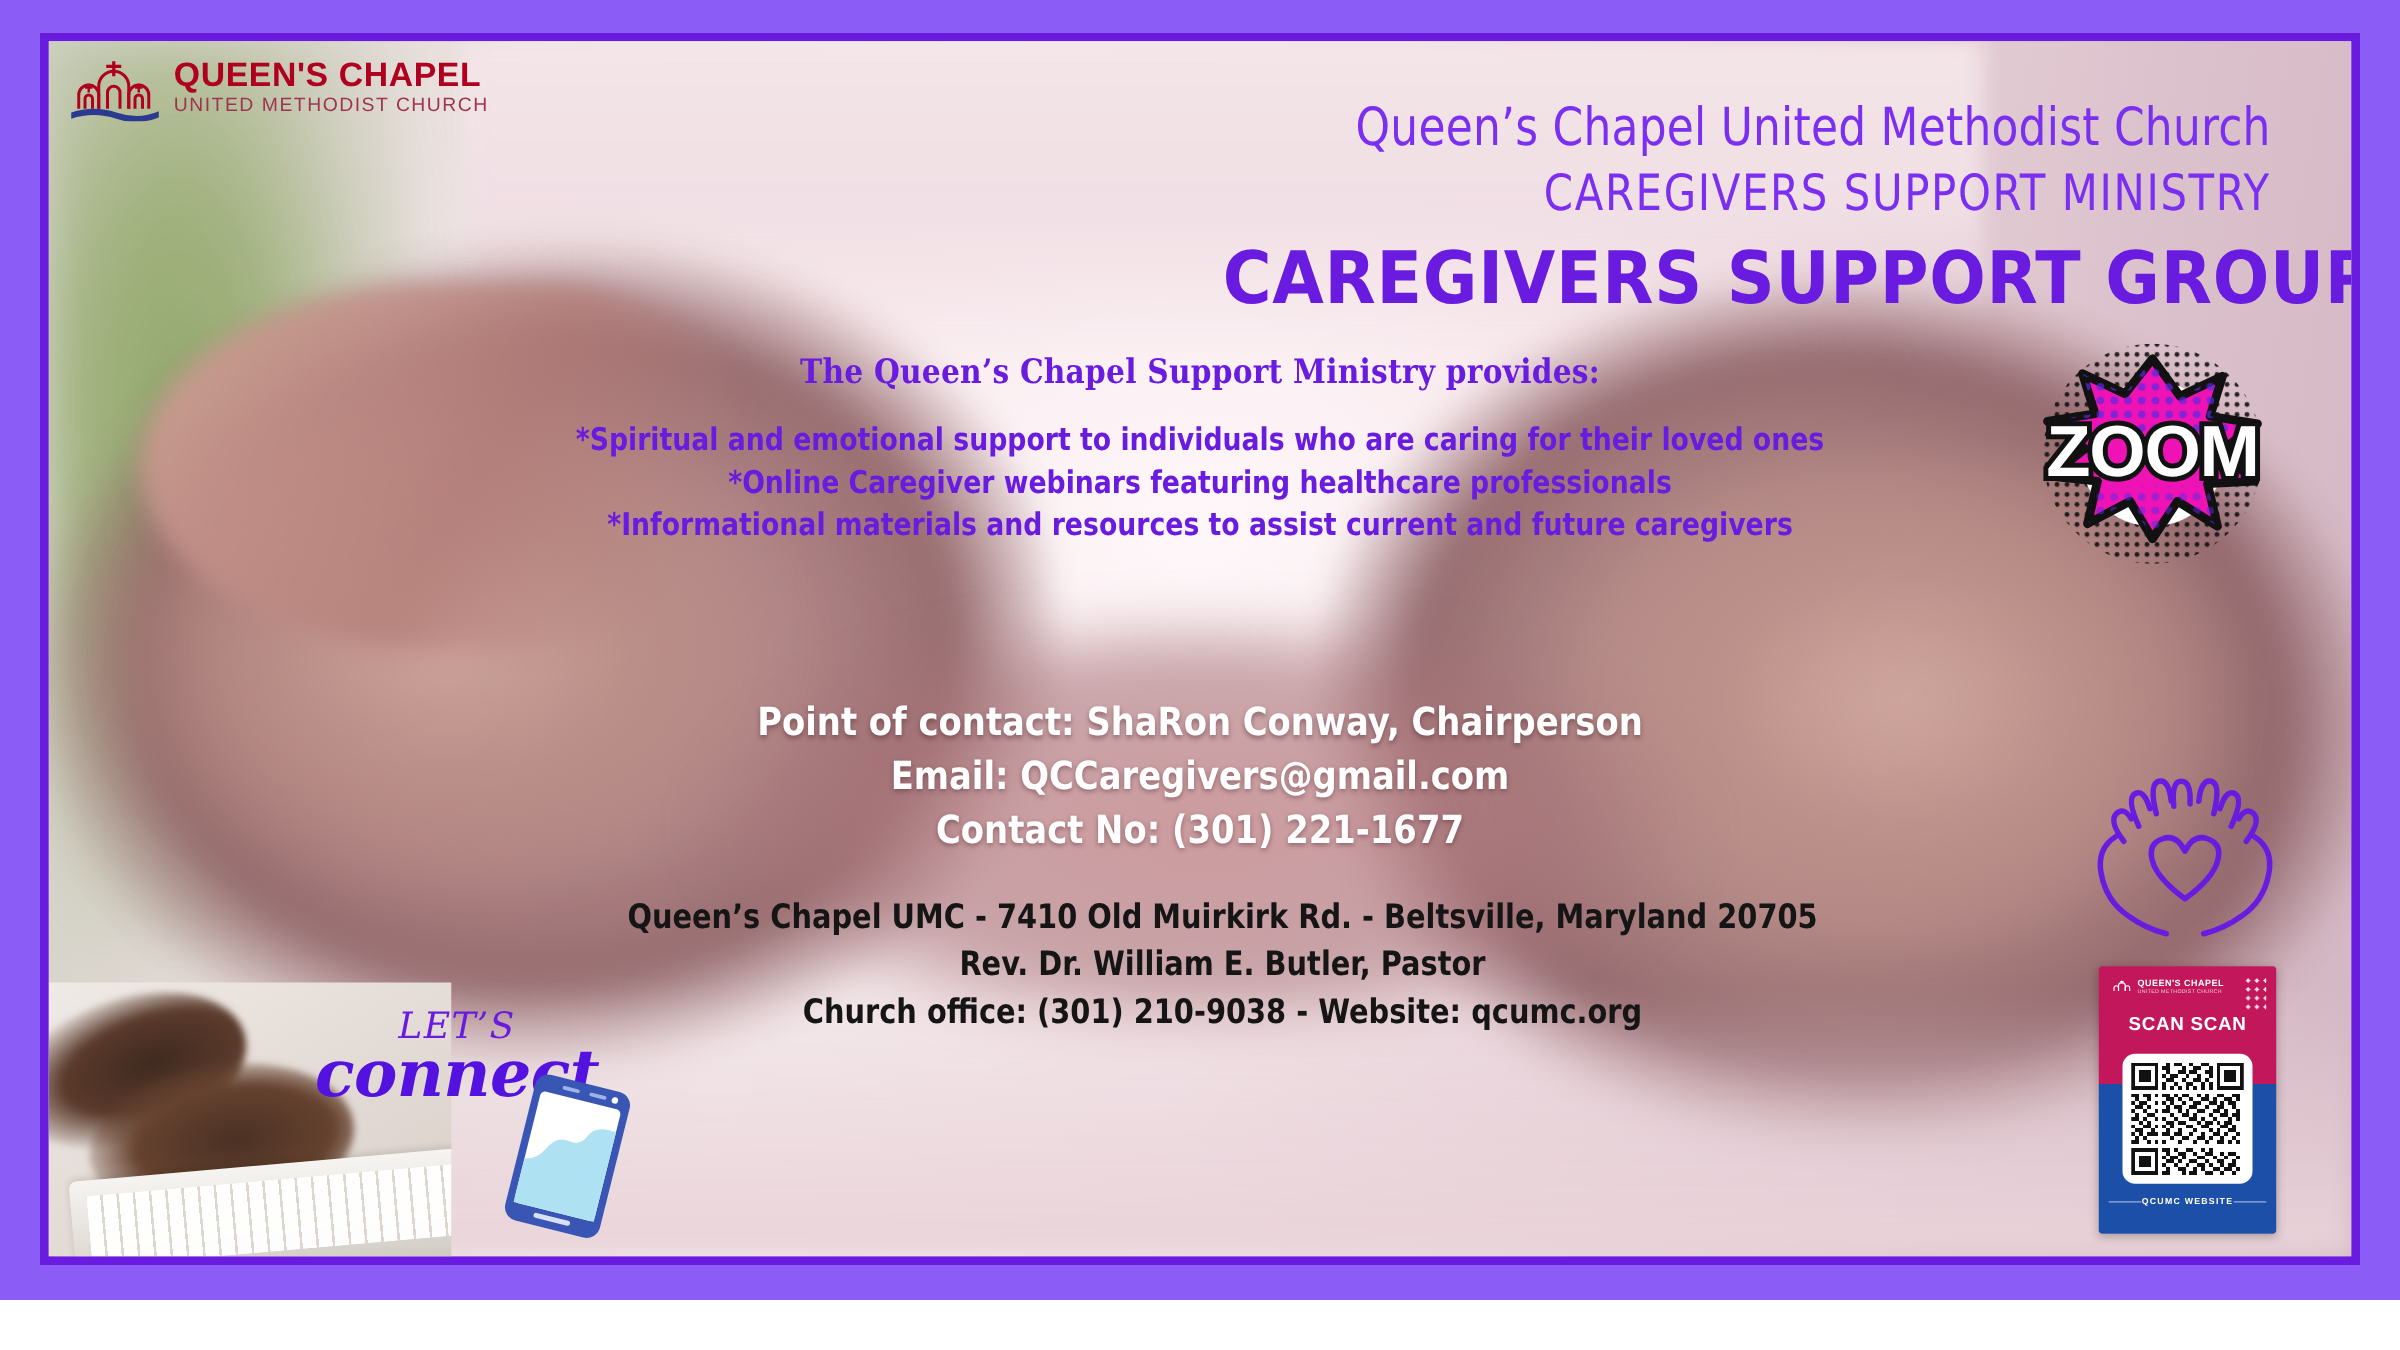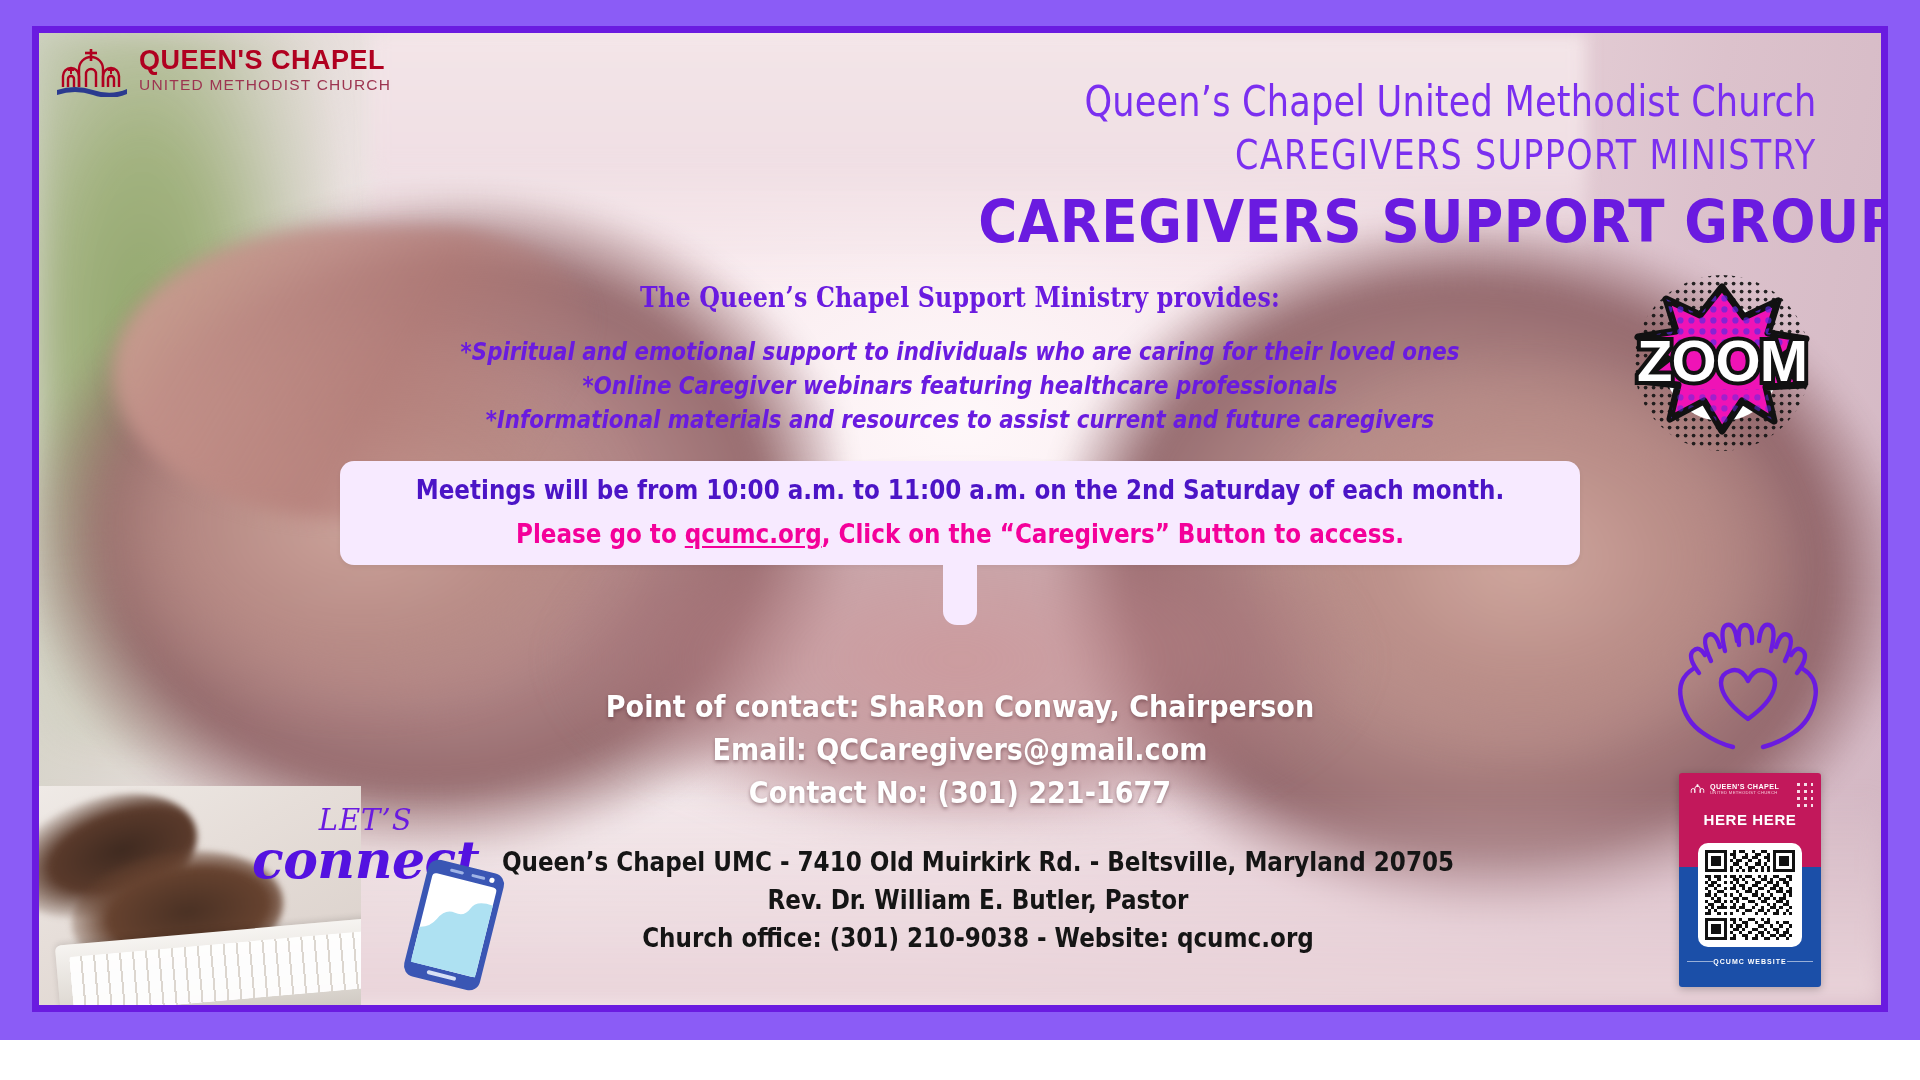--- a/index.html
+++ b/index.html
@@ -71,21 +71,21 @@
   .hdr{position:relative;text-align:right;}
   .h1{font-family:"Liberation Sans Narrow","DejaVu Sans Condensed","Liberation Sans",sans-serif;
       font-size:42px;color:#7b2ff0;letter-spacing:.2px;transform:scaleX(.93);}
   .h2{font-family:"Liberation Sans Narrow","DejaVu Sans Condensed","Liberation Sans",sans-serif;
       font-size:40px;color:#7b2ff0;letter-spacing:1.4px;transform:scaleX(.93);margin-top:6px;}
   .h3{font-family:"Liberation Sans Narrow","DejaVu Sans Condensed","Liberation Sans",sans-serif;
       font-weight:bold;font-size:58px;color:#6a1be0;letter-spacing:.6px;margin-top:10px;transform:scaleX(1.02);}
 
   .lead{font-family:"DejaVu Serif","Liberation Serif",serif;font-weight:bold;font-size:27px;
         color:#6a1be0;text-align:center;margin-top:26px;transform:scaleX(.88);letter-spacing:.2px;}
-  .bullets{text-align:center;margin-top:22px;font-style:italic;}
+  .bullets{text-align:center;margin-top:22px;}
   .bullets div{font-family:"Liberation Sans Narrow","DejaVu Sans Condensed","Liberation Sans",sans-serif;
         font-weight:bold;font-size:25px;color:#6a1be0;line-height:1.36;transform:scaleX(.95);}
 
   
   .bubbleWrap{position:relative;margin:24px auto 0;width:1240px;}
   .bubble{position:relative;background:#f7eaff;border-radius:14px;padding:13px 26px 16px;
           box-shadow:0 2px 5px rgba(0,0,0,.06);}
   .bl1{font-family:"Liberation Sans Narrow","DejaVu Sans Condensed","Liberation Sans",sans-serif;
        font-weight:bold;font-size:27px;color:#4b14c6;text-align:center;transform:scaleX(.95);}
   .bl2{font-family:"Liberation Sans Narrow","DejaVu Sans Condensed","Liberation Sans",sans-serif;
@@ -199,27 +199,20 @@
   </div>
 
   <div class="lead">The Queen’s Chapel  Support Ministry provides:</div>
 
   <div class="bullets">
     <div>*Spiritual and emotional support to individuals who are caring for their loved ones</div>
     <div>*Online Caregiver webinars featuring healthcare professionals</div>
     <div>*Informational materials and resources to assist current and future caregivers</div>
   </div>
 
-  <div class="bubbleWrap">
-    <div class="bubble">
-      <div class="bl1">Meetings will be from 10:00 a.m. to 11:00 a.m. on the 2nd Saturday of each month.</div>
-      <div class="bl2"><span>Please go to </span><a href="#">qcumc.org</a><span>, Click on the “Caregivers” Button to access.</span></div>
-      <div class="btail"></div>
-    </div>
-  </div>
 
   <div class="contact">
     <div>Point of contact: ShaRon Conway, Chairperson</div>
     <div>Email: QCCaregivers@gmail.com</div>
     <div>Contact No: (301) 221-1677</div>
   </div>
 
   <div class="footer">
     <div>Queen’s Chapel UMC - 7410 Old Muirkirk Rd. - Beltsville, Maryland  20705</div>
     <div>Rev. Dr. William E. Butler, Pastor</div>
@@ -293,21 +286,21 @@
             <path d="M10 44 V33 a8 8 0 0 1 16 0 v11"></path>
             <path d="M50 44 V33 a8 8 0 0 1 16 0 v11"></path>
           </g>
         </svg>
         <div class="lt">
           <span class="a">QUEEN'S CHAPEL</span>
           <span class="b">UNITED METHODIST CHURCH</span>
         </div>
       </div>
       <div class="dots"></div>
-      <div class="scan">HERE HERE</div>
+      <div class="scan">SCAN SCAN</div>
     </div>
     <div class="qbox">
       <svg class="qgrid" viewBox="0 0 29 29" shape-rendering="crispEdges">
         <rect width="29" height="29" fill="#fff"></rect>
         <g fill="#111">
 
           <path d="M0 0h7v7H0z"></path>
               <path d="M1 1h5v5H1z" fill="#fff"></path>
               <path d="M2 2h3v3H2z" fill="#111"></path>
 

